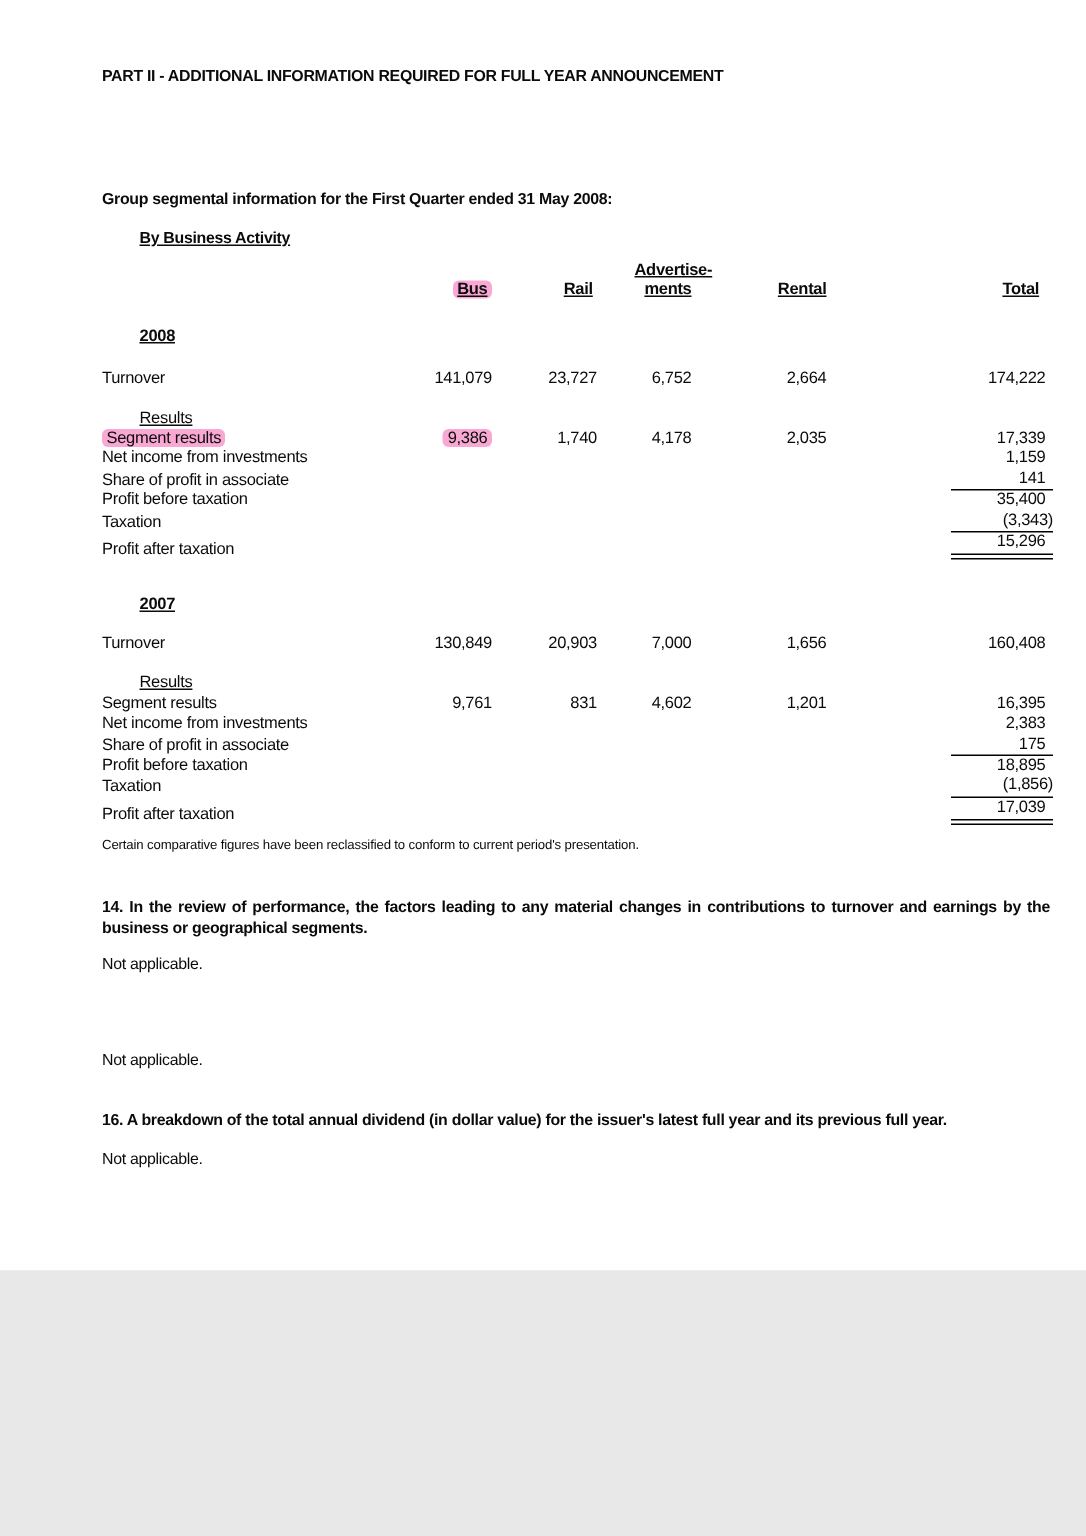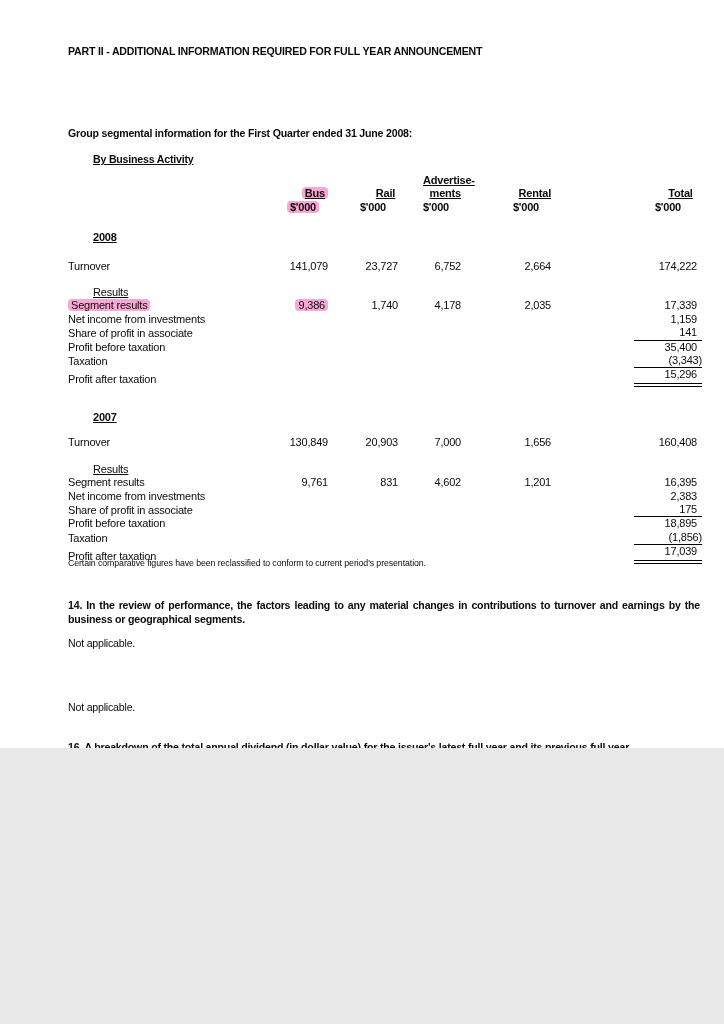--- a/index.html
+++ b/index.html
@@ -1,18 +1,18 @@
 <!DOCTYPE html>
 <html><head>
 <meta charset="utf-8">
 <style>
   html,body{margin:0;padding:0;background:#e8e8e8;}
   .page{
     position:relative;
-    width:724px;height:748px;
+    width:724px;height:847px;
     background:#ffffff;
     font-family:"Liberation Sans", sans-serif;
     color:#0b0b0b;
     overflow:hidden;
   }
   .blk{position:absolute;left:68px;width:632px;margin:0;}
   .bold{font-weight:bold;}
   .u{text-decoration:underline;margin-left:25px;}
   .justify{text-align:justify;}
   .para{font-size:10.6px;line-height:14px;letter-spacing:-0.2px;}
@@ -36,21 +36,21 @@
   .footer{position:absolute;top:1003px;left:0;width:724px;text-align:center;font-size:10px;letter-spacing:-0.1px;}
 </style>
 </head>
 <body>
 
 <div class="page">
 
   <p class="blk para bold" style="top:44px">PART II - ADDITIONAL INFORMATION REQUIRED FOR FULL YEAR ANNOUNCEMENT</p>
 
 
-  <p class="blk para bold" style="top:126px">Group segmental information for the First Quarter ended 31 June 2008:</p>
+  <p class="blk para bold" style="top:126px">Group segmental information for the First Quarter ended 31 May 2008:</p>
 
   <p class="blk para bold" style="top:152px"><span class="u">By Business Activity</span></p>
 
   <table class="fin">
     <colgroup>
       <col style="width:172px">
         <col style="width:88px">
         <col style="width:70px">
         <col style="width:63px">
         <col style="width:90px">
@@ -67,28 +67,20 @@
           <td></td>
     </tr>
     <tr>
       <td></td>
       <td class="num"><span class="hdrbox"><span class="bold u hl">Bus</span></span></td>
       <td class="num"><span class="hdrbox"><span class="bold u">Rail</span></span></td>
       <td class="num"><span class="hdrbox"><span class="bold u">ments</span></span></td>
       <td class="num"><span class="hdrbox"><span class="bold u">Rental</span></span></td>
       <td class="num"><span class="hdrbox total"><span class="bold u">Total</span></span></td>
     </tr>
-    <tr>
-      <td></td>
-      <td class="num"><span class="hdrbox"><span class="bold hl">$'000</span></span></td>
-      <td class="num"><span class="hdrbox"><span class="bold">$'000</span></span></td>
-      <td class="num"><span class="hdrbox"><span class="bold">$'000</span></span></td>
-      <td class="num"><span class="hdrbox"><span class="bold">$'000</span></span></td>
-      <td class="num"><span class="hdrbox total"><span class="bold">$'000</span></span></td>
-    </tr>
 
     <tr style="height:17px">
           <td colspan="6"></td>
         </tr>
 
     <tr>
       <td><span class="bold u">2008</span></td>
       <td></td>
           <td></td>
           <td></td>

